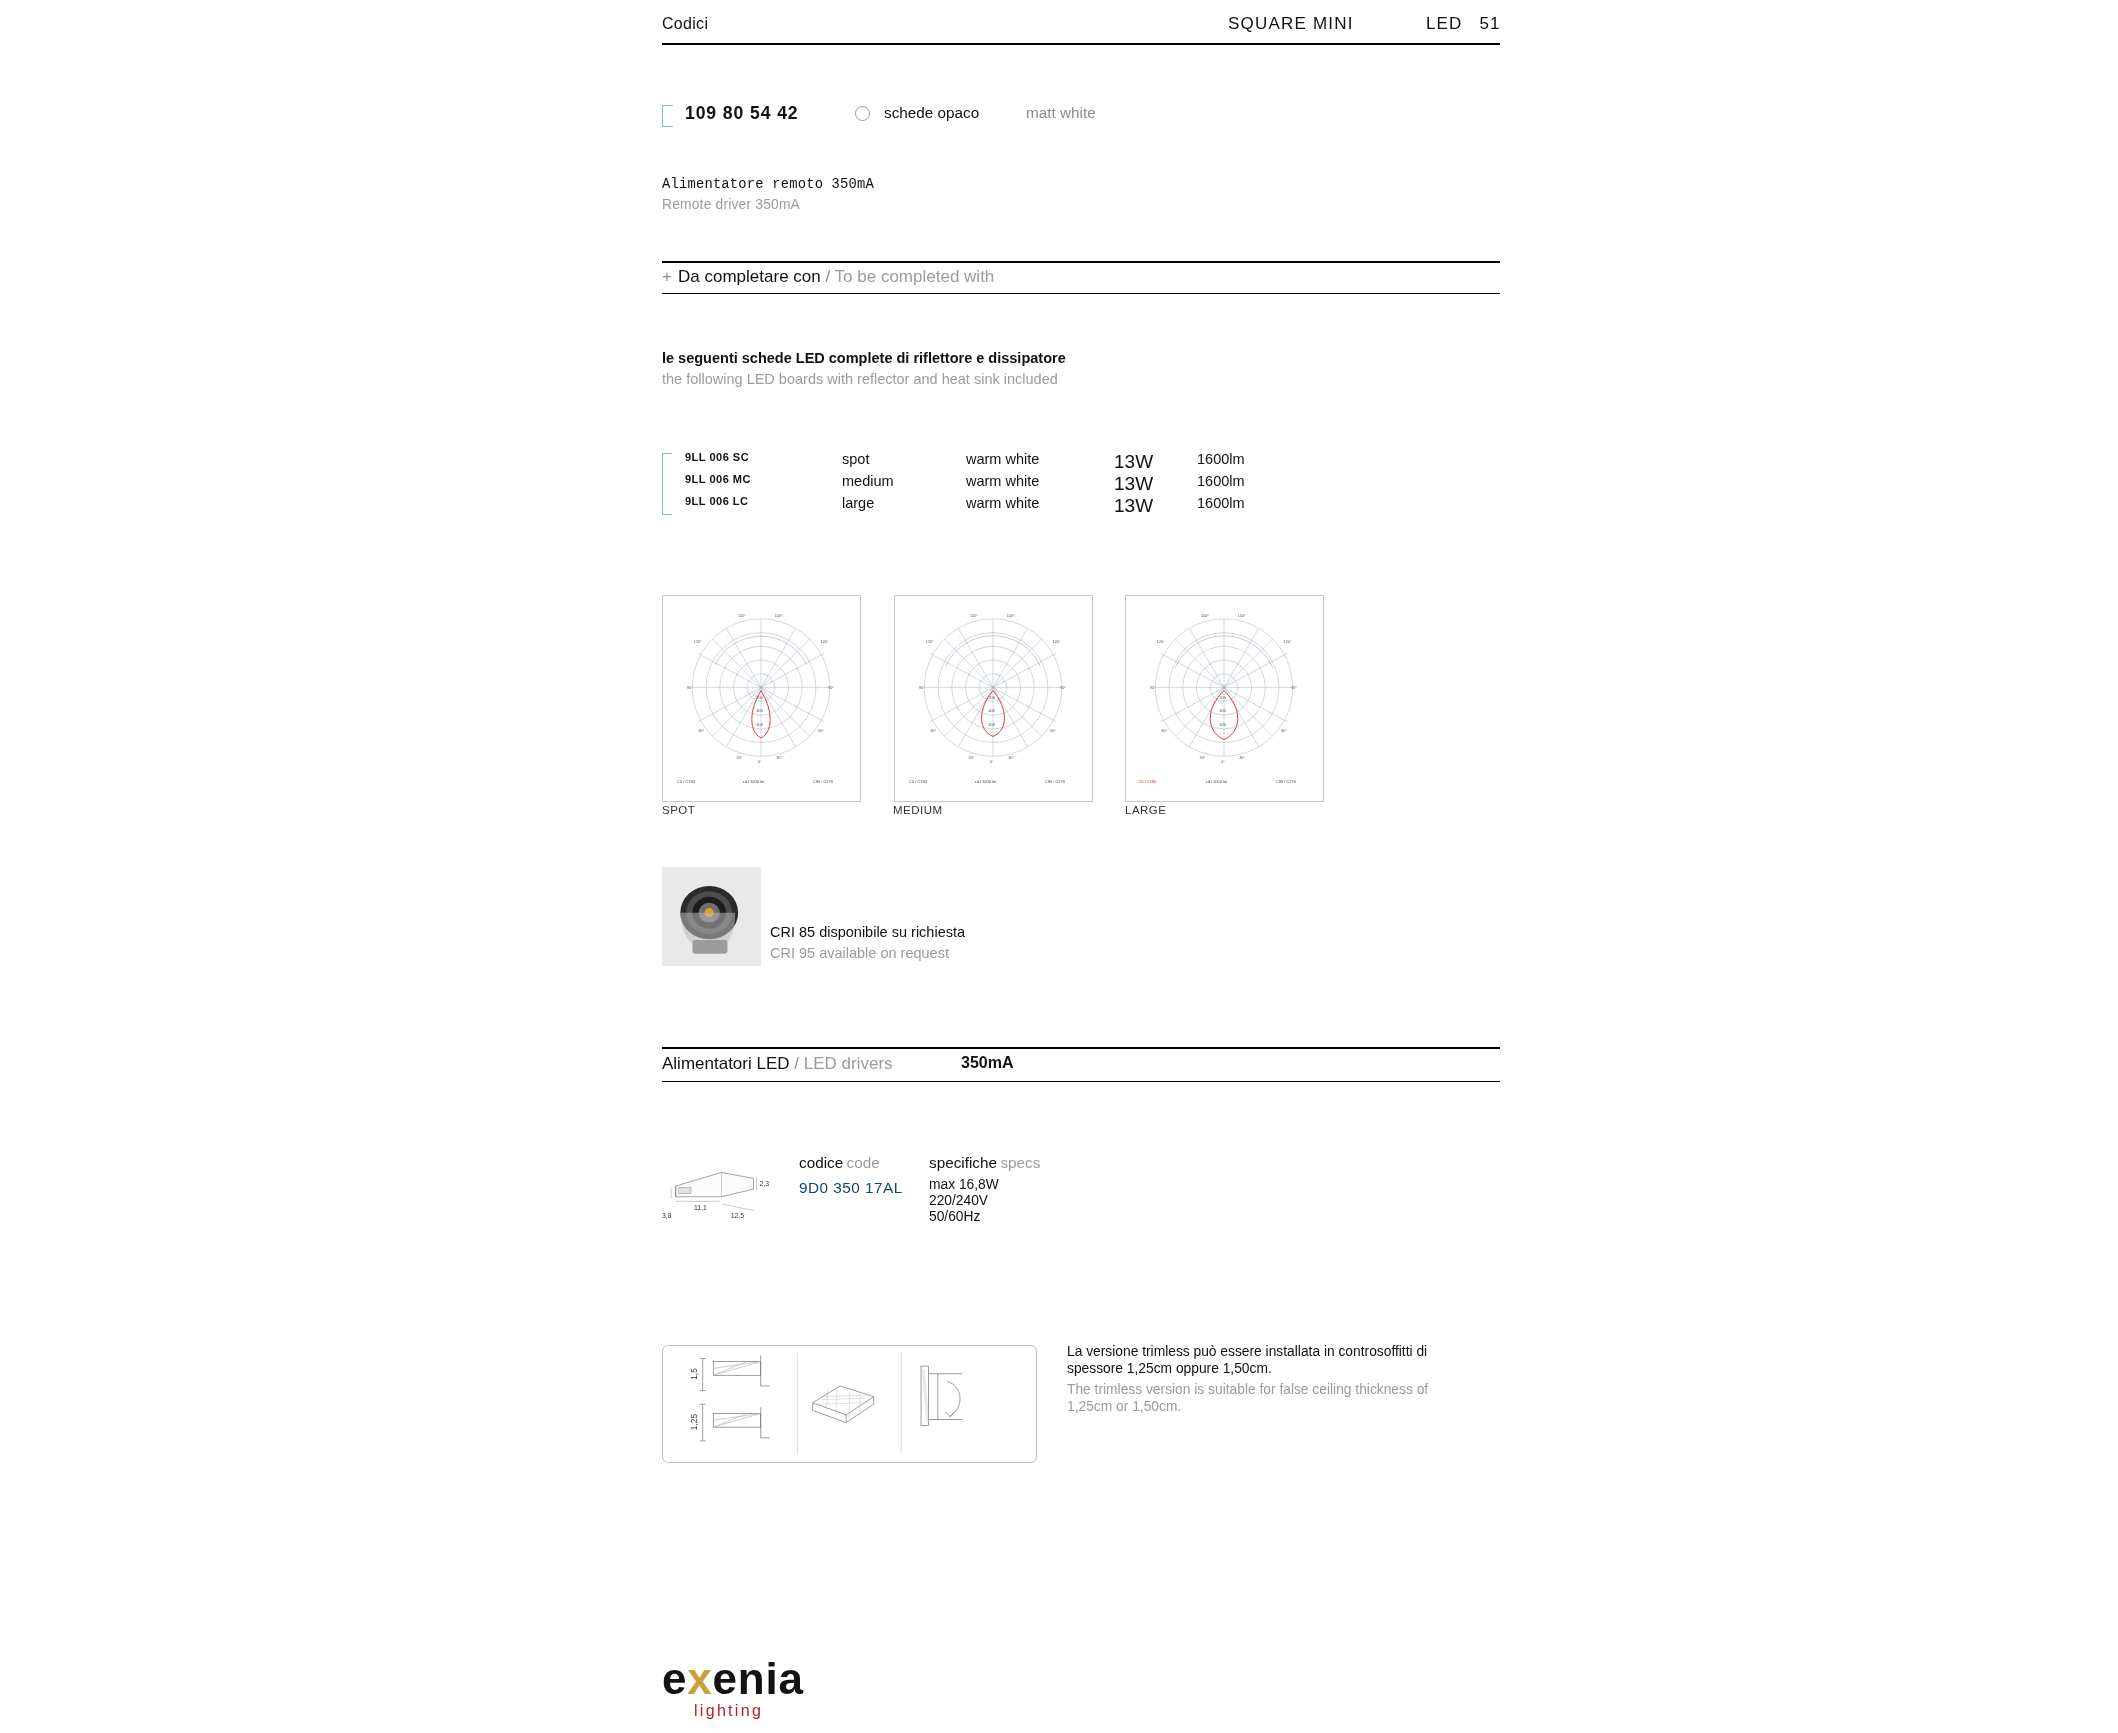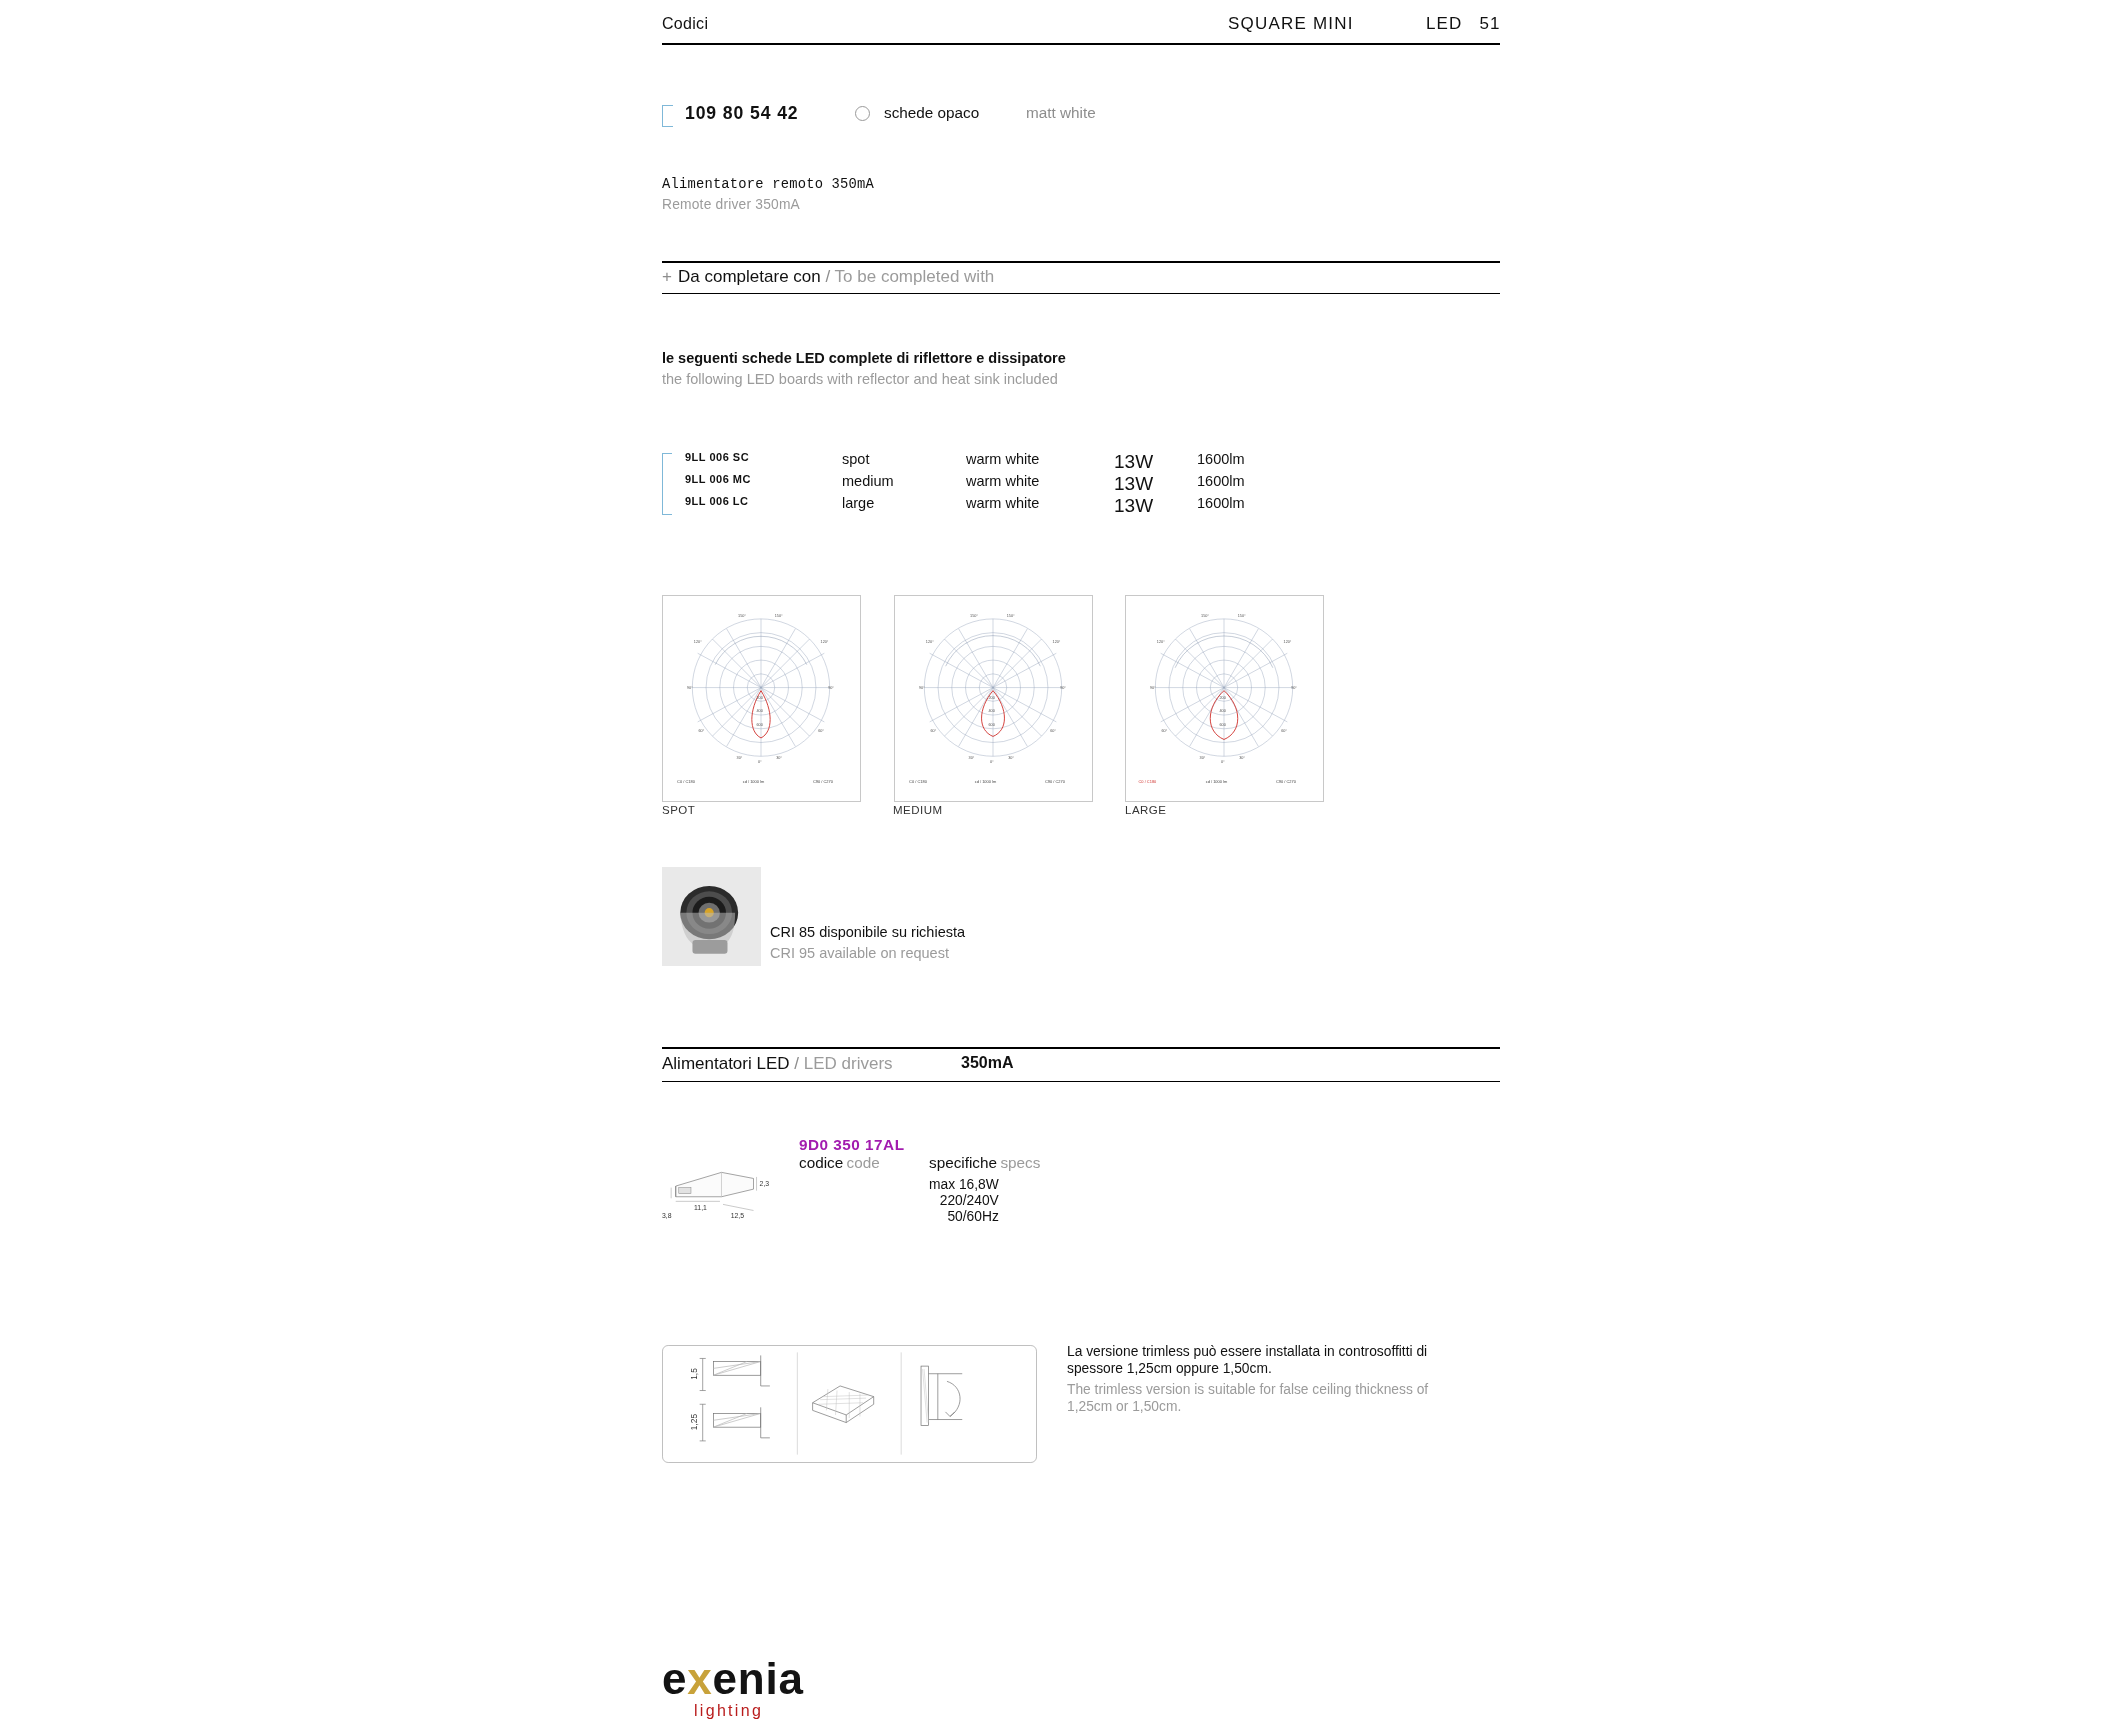--- a/index.html
+++ b/index.html
@@ -339,39 +339,38 @@
   .drv-cols {
     position: absolute;
     left: 799px;
     top: 1154px;
   }
   .lbl-it { font-size: 15.3px; color: #111; }
   .lbl-en { font-size: 15.3px; color: #9b9b9b; }
   .drv-code {
     position: absolute;
     left: 799px;
-    top: 1136px;
+    top: 1179px;
     font-size: 15.3px;
-    font-weight: bold;
+    font-weight: normal;
     letter-spacing: 0.5px;
-    color: #a21caf;
+    color: #0c4a6e;
   }
   .drv-specs-head {
     position: absolute;
     left: 929px;
     top: 1154px;
   }
   .drv-specs {
     position: absolute;
     left: 929px;
     top: 1177px;
     font-size: 13.8px;
     line-height: 16px;
     color: #111;
-    text-align: right;
   }
 
   
   .trim-box {
     position: absolute;
     left: 662px;
     top: 1345px;
     width: 373px;
     height: 116px;
     border: 0.8px solid #c0c0c0;

